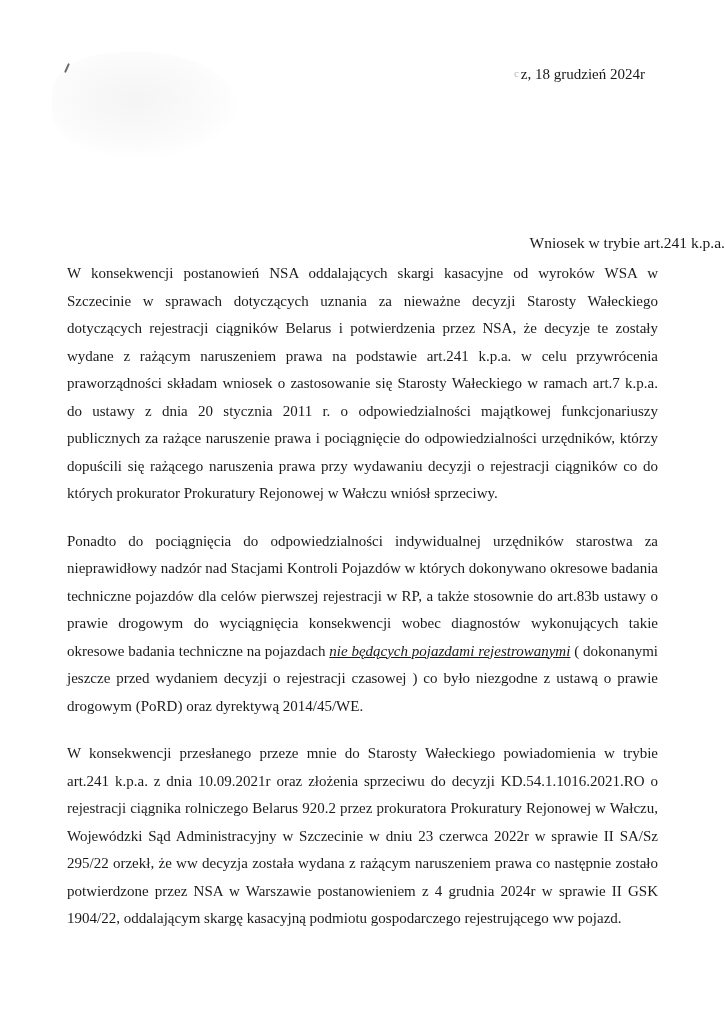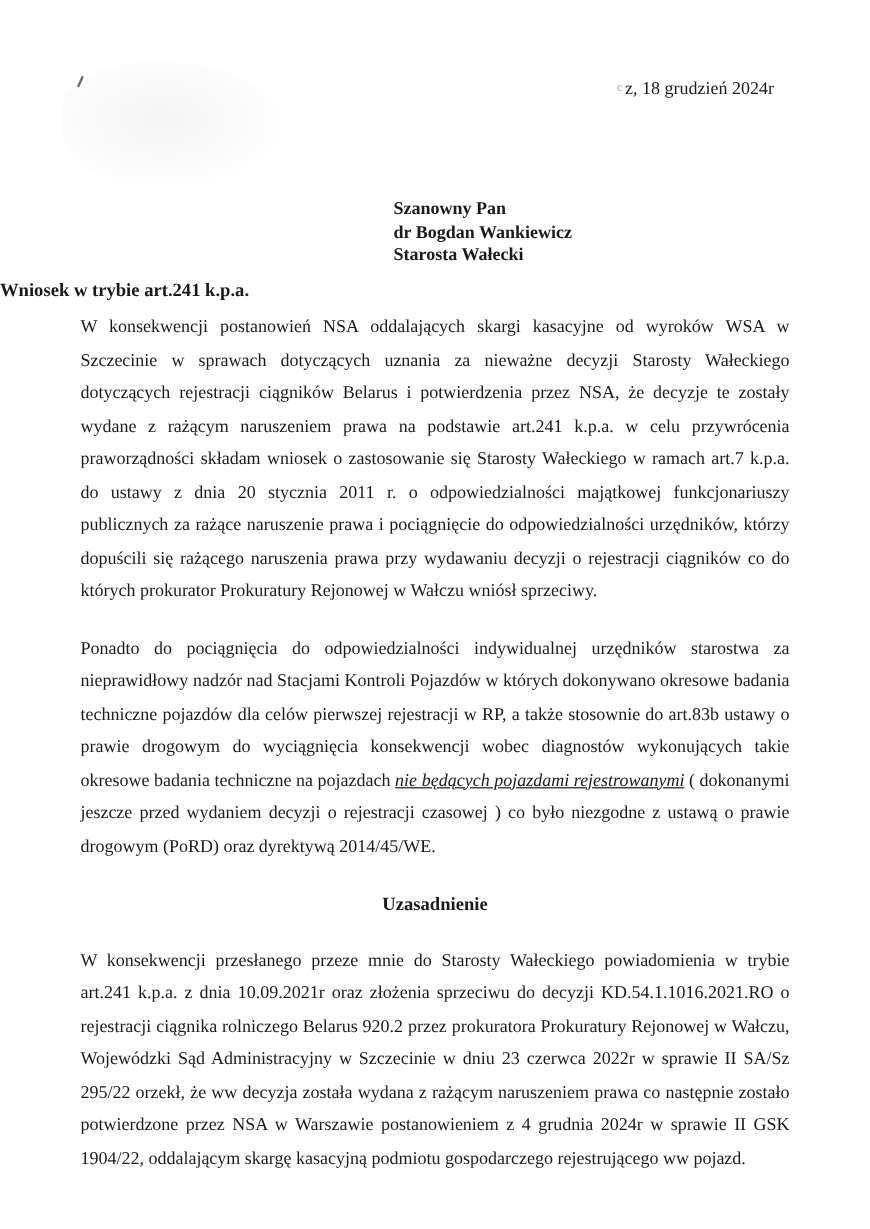--- a/index.html
+++ b/index.html
@@ -60,22 +60,22 @@
     font-weight: bold;
     font-size: 15px;
     line-height: 19.5px;
   }
   
   .doc-title {
     position: absolute;
     top: 233px;
     left: 0;
     width: 100%;
-    text-align: left;
-    font-weight: bold;
+    text-align: right;
+    font-weight: normal;
     font-size: 15.5px;
     line-height: 20px;
   }
   
   .content {
     position: absolute;
     left: 67px;
     right: 67px;
     top: 260px;
     font-size: 15px;
@@ -103,28 +103,22 @@
 
 <div class="page">
 
   <div class="smudge"></div>
   <div class="pen-mark"></div>
 
   <div class="date-line">
     <span class="remnant">c</span><span>z, 18 grudzień 2024r</span>
   </div>
 
-  <div class="recipient">
-    <div>Szanowny Pan</div>
-    <div>dr Bogdan Wankiewicz</div>
-    <div>Starosta Wałecki</div>
-  </div>
 
   <div class="doc-title">Wniosek w trybie art.241 k.p.a.</div>
 
   <div class="content">
     <p><span>W konsekwencji postanowień NSA oddalających skargi kasacyjne od wyroków WSA w Szczecinie w sprawach dotyczących uznania za nieważne decyzji Starosty Wałeckiego dotyczących rejestracji ciągników Belarus i potwierdzenia przez NSA, że decyzje te zostały wydane z rażącym naruszeniem prawa na podstawie art.241 k.p.a. w celu przywrócenia praworządności składam wniosek o zastosowanie się Starosty Wałeckiego w ramach art.7 k.p.a. do </span><span class="run-italic">ustawy z dnia 20 stycznia 2011 r. o odpowiedzialności majątkowej funkcjonariuszy publicznych za rażące naruszenie prawa</span><span>  i pociągnięcie do odpowiedzialności urzędników, którzy dopuścili się rażącego naruszenia prawa przy wydawaniu decyzji o rejestracji ciągników co do których prokurator Prokuratury Rejonowej w Wałczu wniósł sprzeciwy.</span></p>
     <p><span>Ponadto do pociągnięcia do odpowiedzialności indywidualnej urzędników starostwa za nieprawidłowy nadzór nad Stacjami Kontroli Pojazdów w których dokonywano okresowe badania techniczne pojazdów dla celów pierwszej rejestracji w RP, a także stosownie do art.83b </span><span class="run-italic">ustawy o prawie drogowym</span><span> do wyciągnięcia konsekwencji wobec diagnostów wykonujących takie okresowe badania techniczne na pojazdach </span><span class="run-underline">nie będących pojazdami rejestrowanymi</span><span> ( dokonanymi jeszcze przed wydaniem decyzji o rejestracji czasowej ) co było niezgodne z ustawą o prawie drogowym (PoRD) oraz dyrektywą 2014/45/WE.</span></p>
-    <div class="section-heading">Uzasadnienie</div>
     <p><span>W konsekwencji przesłanego przeze mnie do Starosty Wałeckiego powiadomienia w trybie art.241 k.p.a. z dnia 10.09.2021r oraz złożenia sprzeciwu do decyzji KD.54.1.1016.2021.RO o rejestracji ciągnika rolniczego Belarus 920.2 przez prokuratora Prokuratury Rejonowej w Wałczu, Wojewódzki Sąd Administracyjny w Szczecinie w dniu 23 czerwca 2022r w sprawie II SA/Sz 295/22 orzekł, że ww decyzja została wydana z rażącym naruszeniem prawa co następnie zostało potwierdzone przez NSA w Warszawie postanowieniem z 4 grudnia 2024r w sprawie II GSK 1904/22, oddalającym skargę kasacyjną podmiotu gospodarczego rejestrującego ww pojazd.</span></p>
   </div>
 
 </div>
 
 </body></html>

